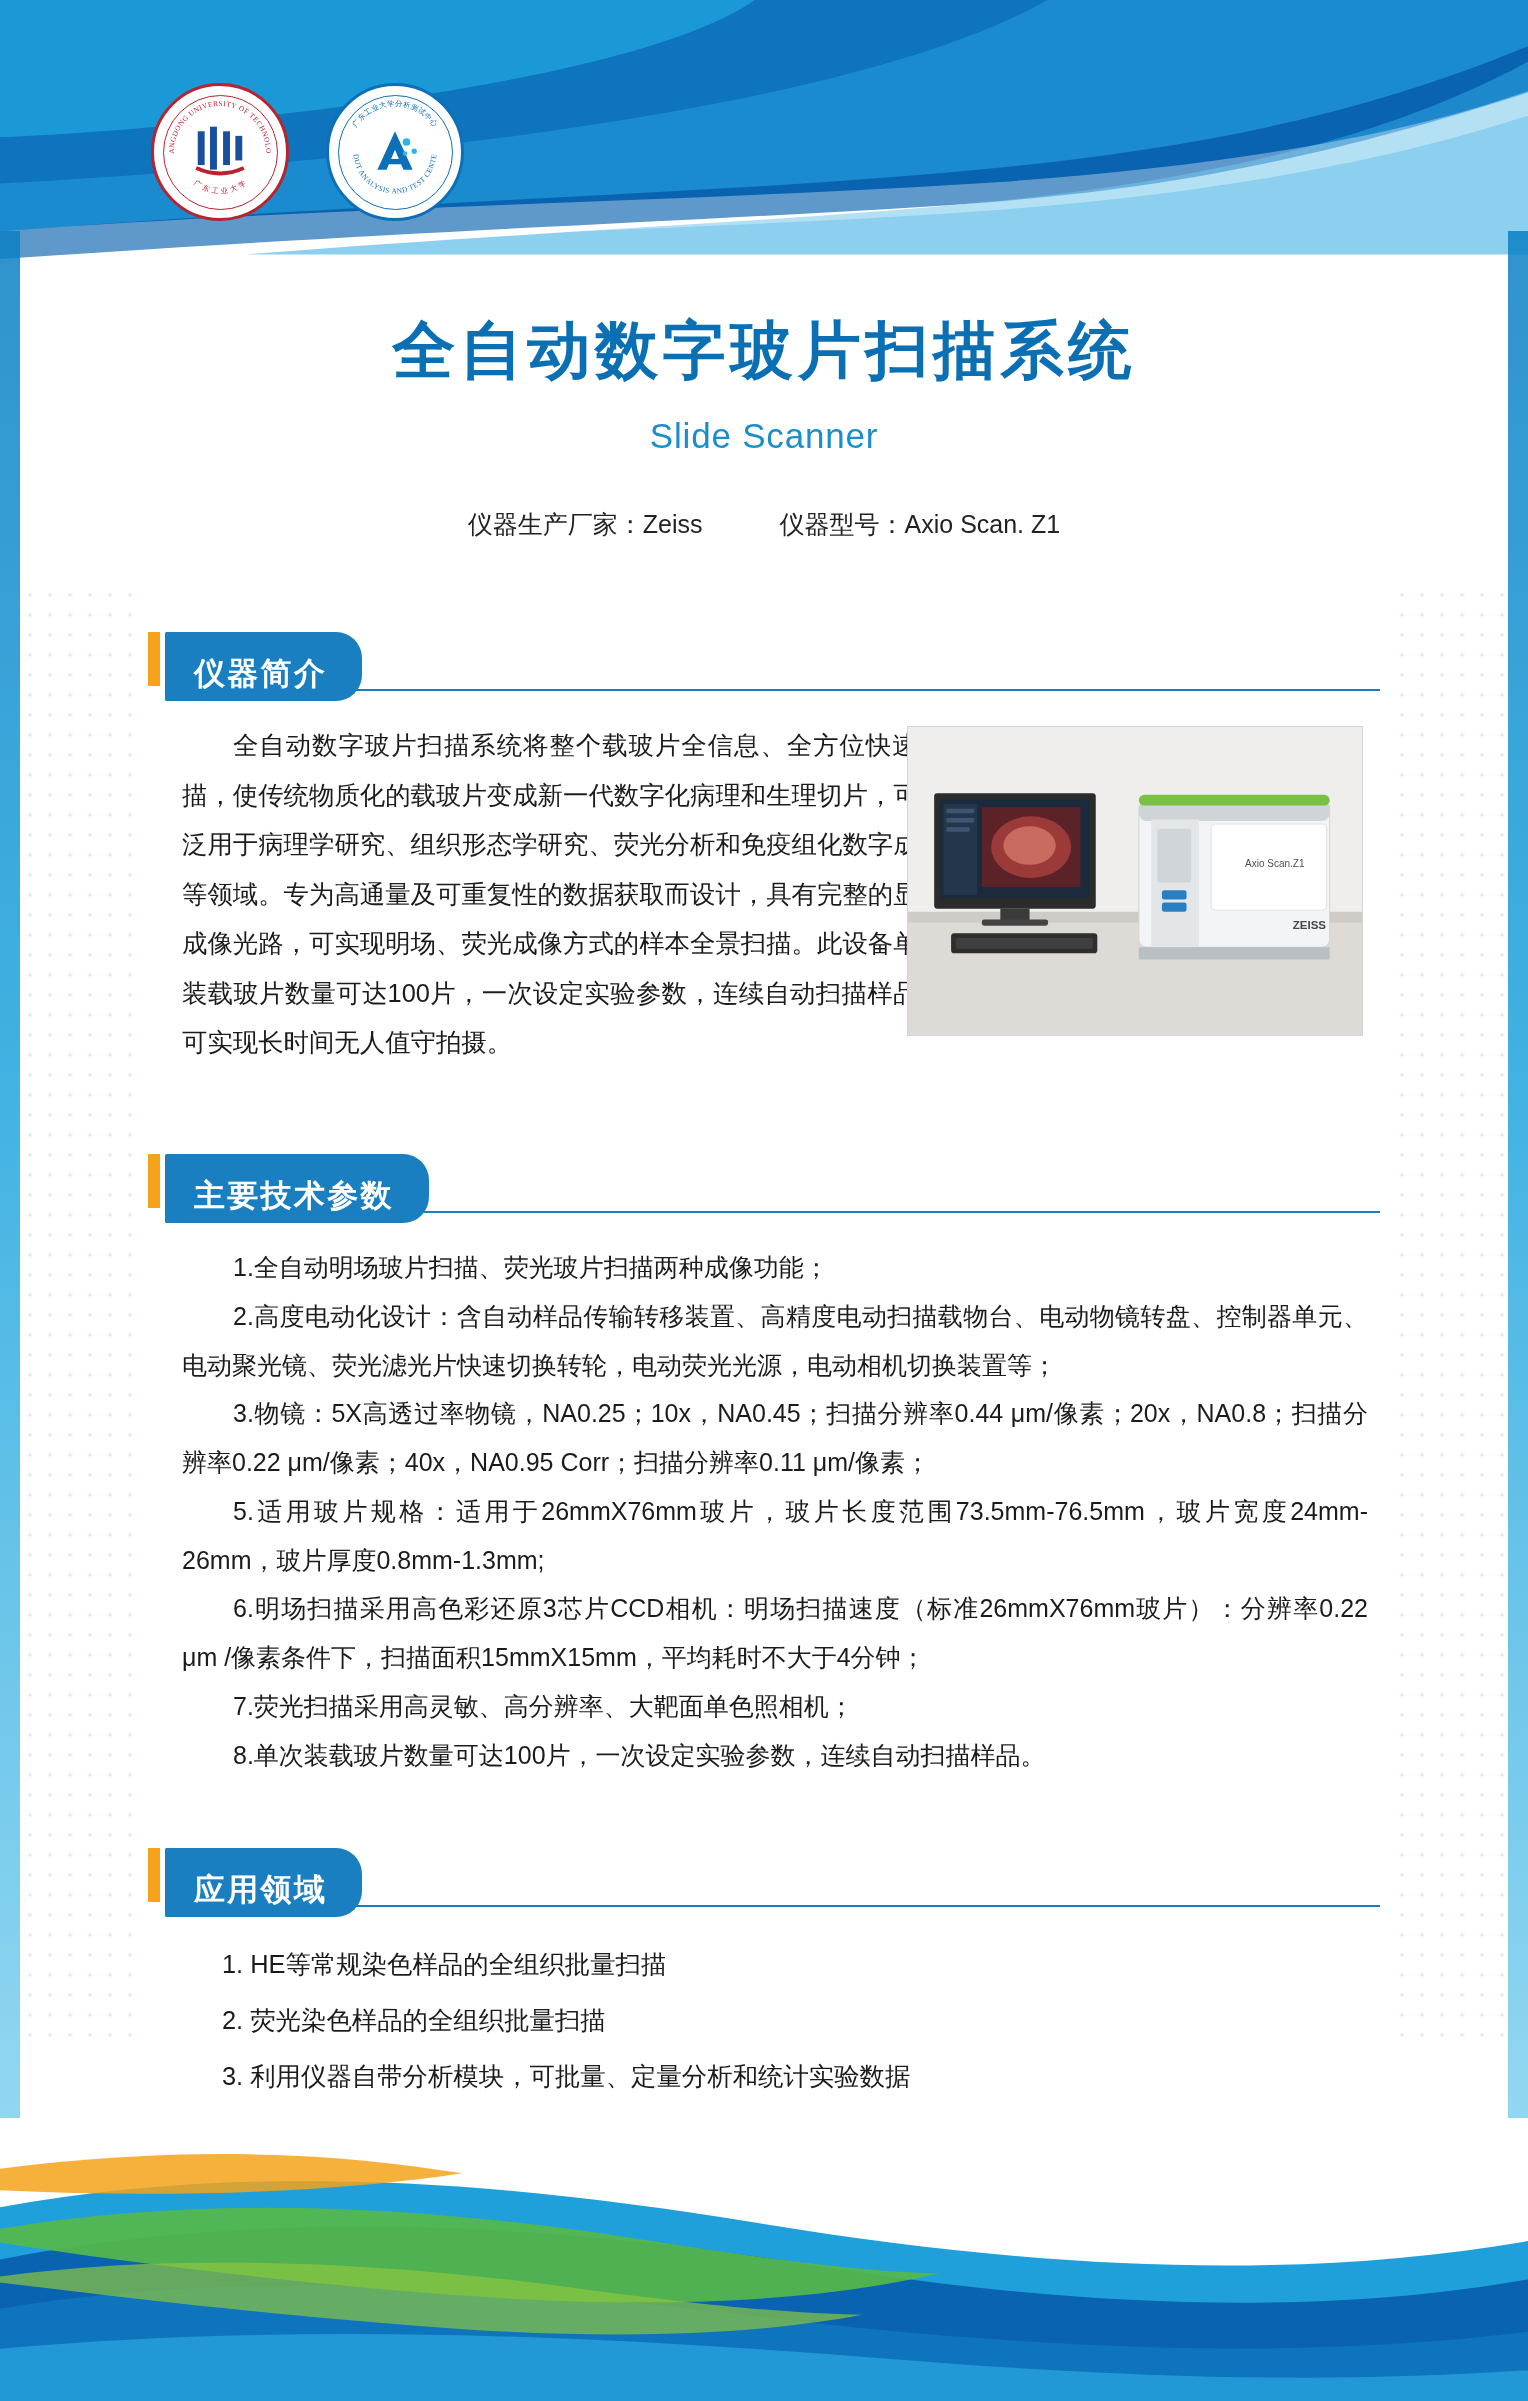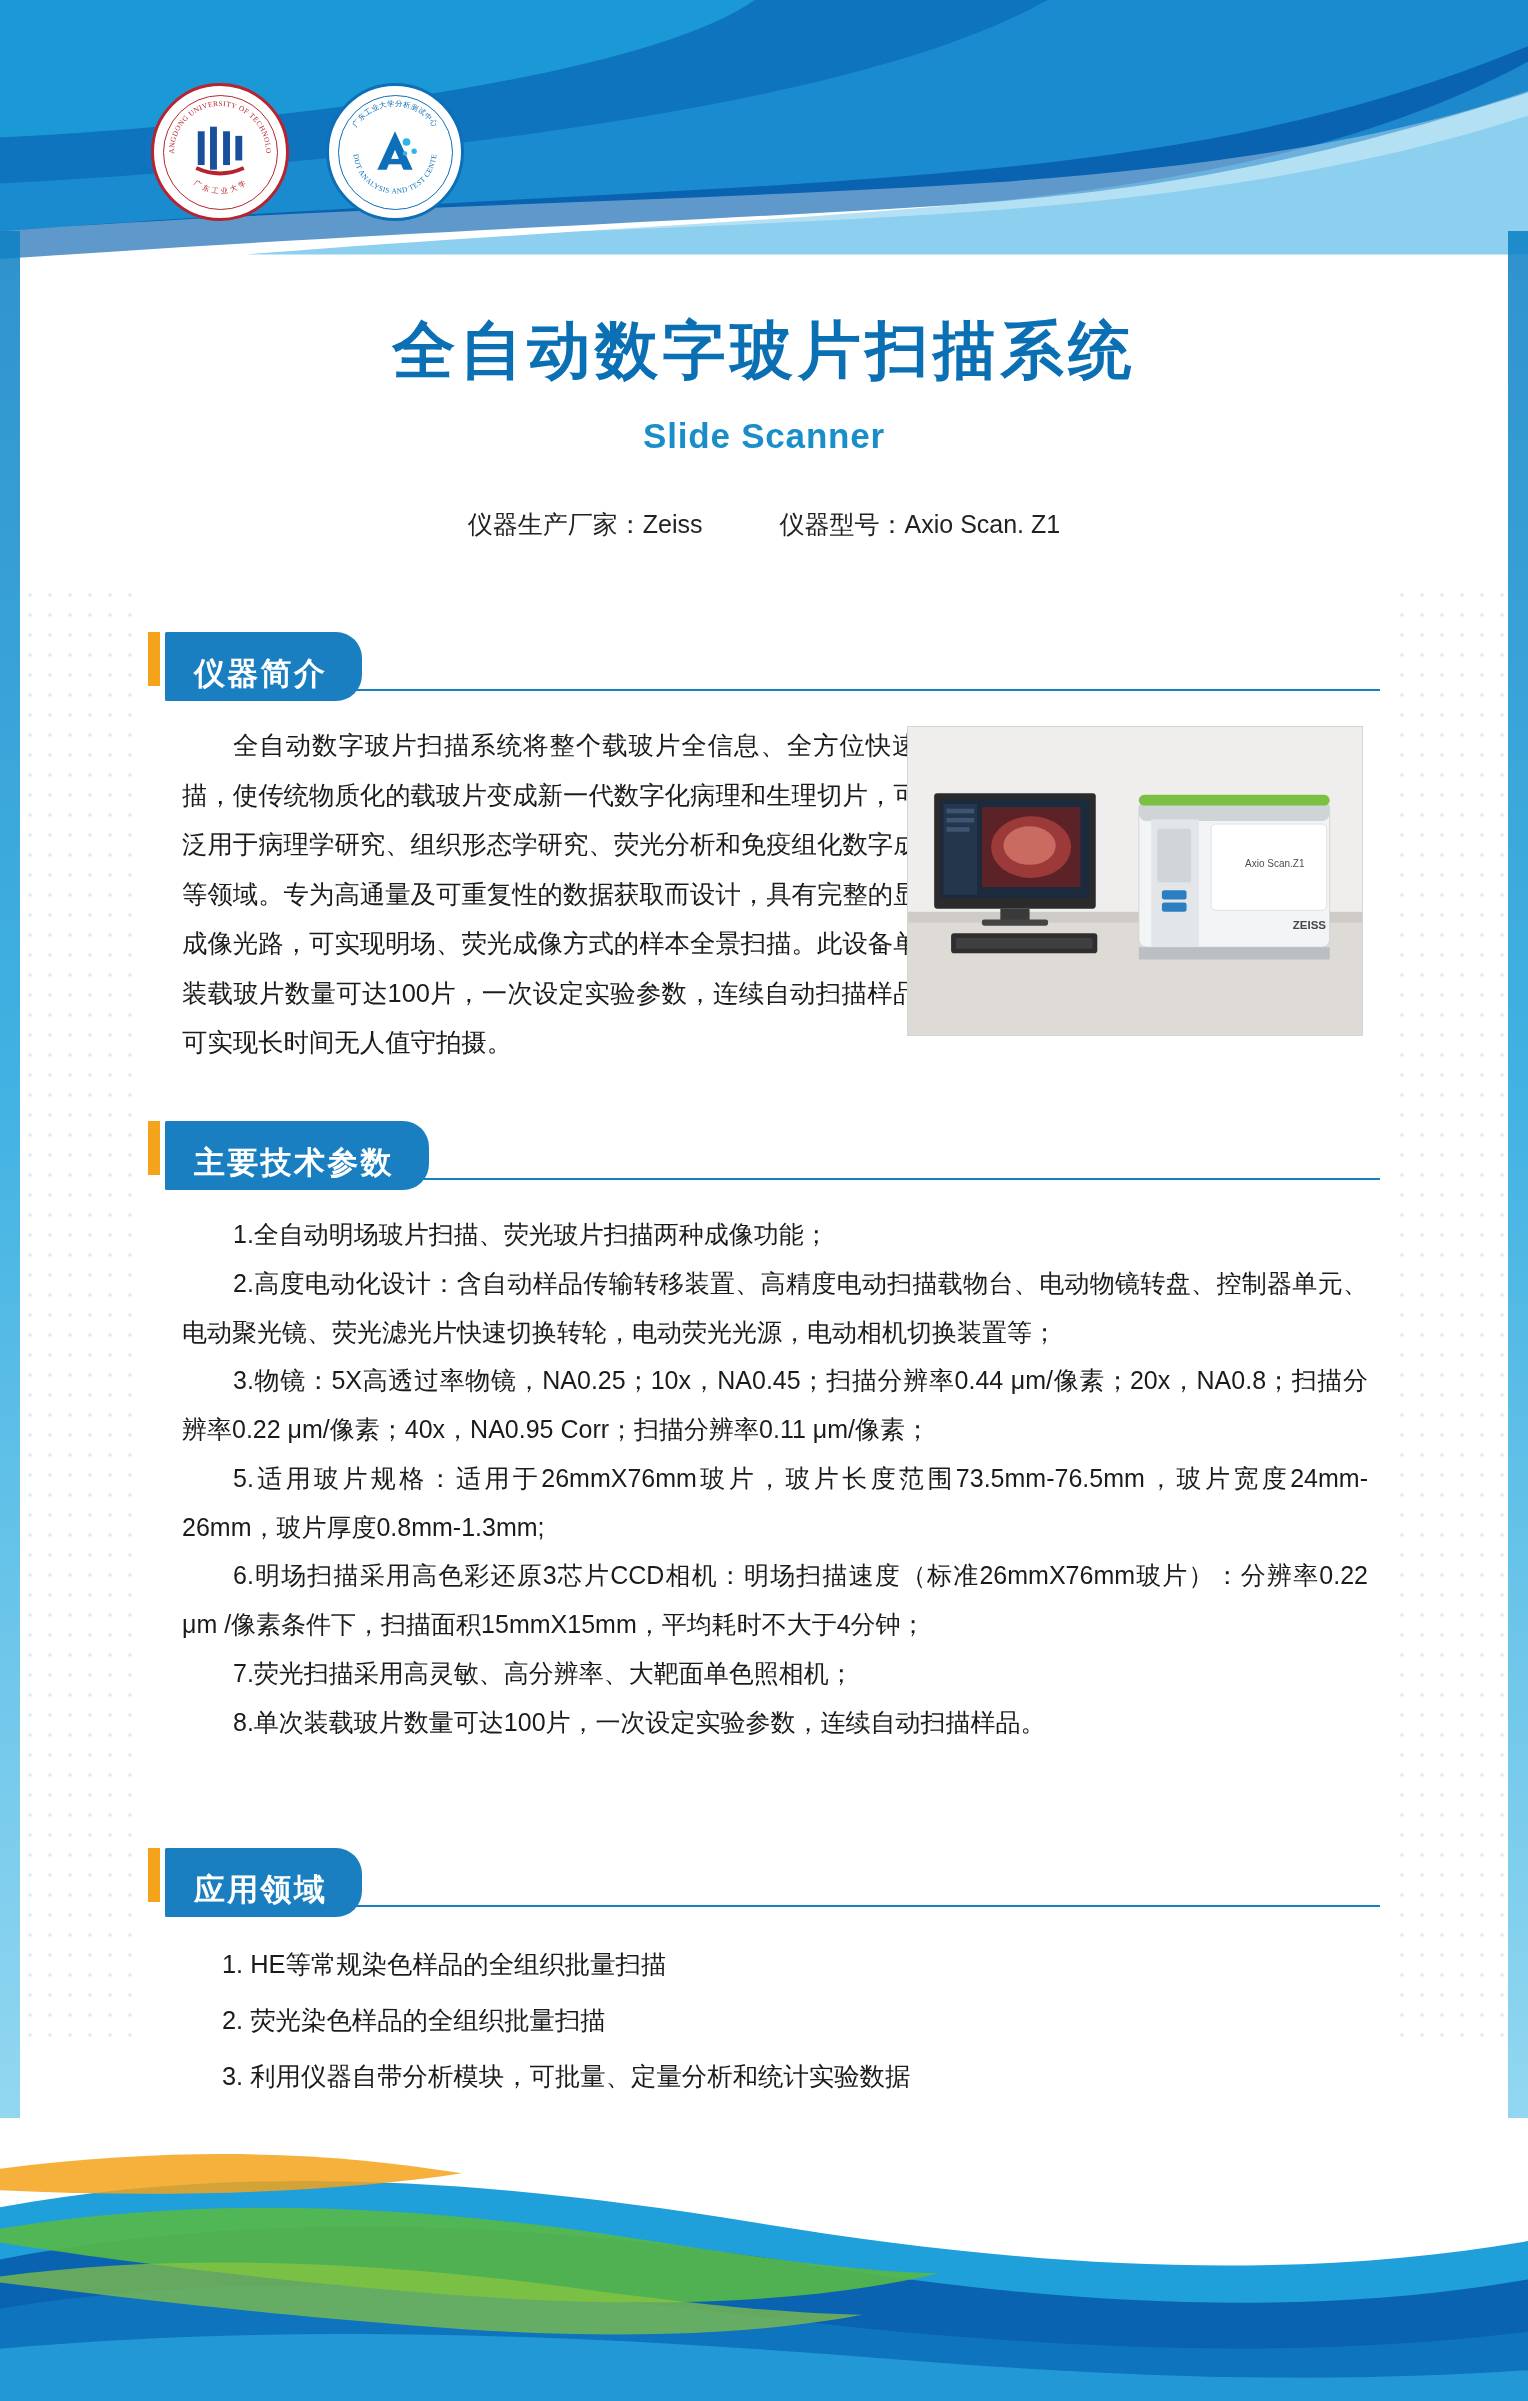--- a/index.html
+++ b/index.html
@@ -140,21 +140,21 @@
     color: #0b6fb4;
     font-family: Liberation Serif, serif;
   }
   .title-en {
     position: absolute;
     top: 416px;
     left: 0;
     width: 1528px;
     text-align: center;
     font-size: 35px;
-    font-weight: 700;
+    font-weight: 400;
     color: #1a8ec9;
     letter-spacing: 0.8px;
   }
   .meta-row {
     position: absolute;
     top: 508px;
     left: 0;
     width: 1528px;
     display: flex;
     justify-content: center;
@@ -363,21 +363,21 @@
           <rect x="394" y="126" width="150" height="112" rx="6" fill="#ffffff" stroke="#d6dadd"></rect>
           <text x="438" y="182" font-size="13" fill="#4a4f53" font-family="Liberation Sans, sans-serif">Axio Scan.Z1</text>
           <rect x="300" y="88" width="248" height="14" rx="7" fill="#79c043"></rect>
           <rect x="300" y="286" width="248" height="16" fill="#b9bfc3"></rect>
           <text x="500" y="262" font-size="15" fill="#44484b" font-family="Liberation Sans, sans-serif" font-weight="bold">ZEISS</text>
         </svg>
       </div>
     </div>
   </div>
 
-  <div class="section" style="top: 1121px;">
+  <div class="section" style="top: 1154px;">
     <div class="sec-header">
       <div class="sec-bar"></div>
       <div class="sec-tab">主要技术参数</div>
       <div class="sec-rule"></div>
     </div>
     <div class="params-body">
       <div class="para">1.全自动明场玻片扫描、荧光玻片扫描两种成像功能；</div>
       <div class="para">2.高度电动化设计：含自动样品传输转移装置、高精度电动扫描载物台、电动物镜转盘、控制器单元、电动聚光镜、荧光滤光片快速切换转轮，电动荧光光源，电动相机切换装置等；</div>
       <div class="para">3.物镜：5X高透过率物镜，NA0.25；10x，NA0.45；扫描分辨率0.44 μm/像素；20x，NA0.8；扫描分辨率0.22 μm/像素；40x，NA0.95 Corr；扫描分辨率0.11 μm/像素；</div>
       <div class="para">5.适用玻片规格：适用于26mmX76mm玻片，玻片长度范围73.5mm-76.5mm，玻片宽度24mm-26mm，玻片厚度0.8mm-1.3mm;</div>

